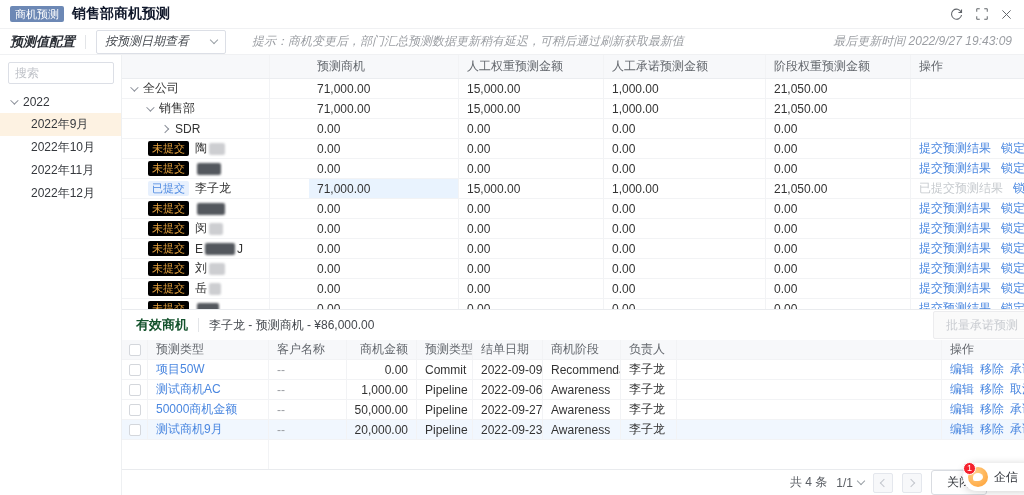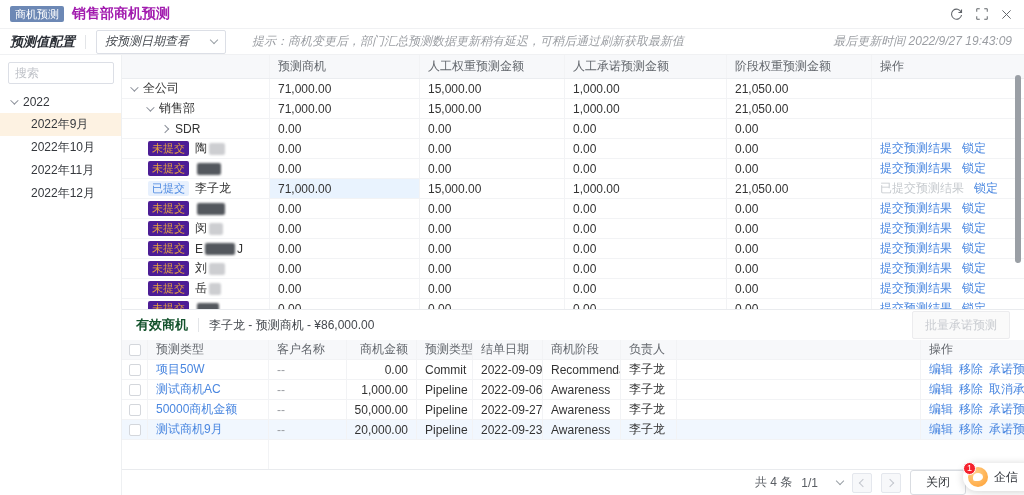--- a/index.html
+++ b/index.html
@@ -4,21 +4,21 @@
 <style>
   * { box-sizing: border-box; }
   html,body { margin:0; padding:0; }
   body {
     width:1024px; height:495px; overflow:hidden; background:#fff;
     font-family:"Liberation Sans","DejaVu Sans",sans-serif; font-size:12px; color:#333;
   }
   
   .topbar { height:28px; display:flex; align-items:center; padding:0 12px 0 10px; }
   .tag { background:#6c88b5; color:#fff; font-size:11px; line-height:16px; padding:0 5px; border-radius:2px; margin-right:8px; }
-  .page-title { font-size:14px; font-weight:bold; color:#a21caf; margin:0; }
+  .page-title { font-size:14px; font-weight:bold; color:#0f172a; margin:0; }
   .win-icons { margin-left:auto; display:flex; gap:13px; align-items:center; color:#5f6368; }
   .win-icons svg { display:block; cursor:pointer; }
   
   .configbar { height:27px; border-top:1px solid #f0f1f3; border-bottom:1px solid #f0f1f3;
                display:flex; align-items:center; padding:0 12px 0 10px;font-style:italic; }
   .cfg-label { font-weight:bold; font-size:13px; color:#2b2f36; }
   .vdiv { width:1px; height:14px; background:#e3e5e8; margin:0 10px; }
   .selectbox { width:130px; height:24px; border:1px solid #dcdfe6; border-radius:2px; background:#fff;
                display:flex; align-items:center; justify-content:space-between; padding:0 8px; color:#45494f; cursor:pointer; }
   .chev { width:6px; height:6px; border-right:1px solid #9aa0a6; border-bottom:1px solid #9aa0a6;
@@ -38,28 +38,28 @@
   .caret.down { transform:rotate(45deg) translate(0,-2px); }
   .caret.right { transform:rotate(-45deg); }
   
   .content { flex:1; position:relative; display:flex; flex-direction:column; }
   .ftable { height:256px; overflow:hidden; position:relative; }
   .frow { display:flex; height:20px; border-bottom:1px solid #f2f3f5; align-items:stretch; background:#fff; }
   .frow.fhead { height:24px; background:#f7f8fa; border-bottom:1px solid #ebedf0; color:#63676d; }
   .fc { padding:0 8px; display:flex; align-items:center; border-right:1px solid #f2f3f5;
         overflow:hidden; white-space:nowrap; }
   .fc-name { width:148px; min-width:148px; }
-  .fc-v0 { width:150px; min-width:150px; }
+  .fc-v0 { width:150px; min-width:150px;margin-left:39px; }
   .fc-v1 { width:145px; min-width:145px; }
   .fc-v2 { width:162px; min-width:162px; }
   .fc-v3 { width:145px; min-width:145px; }
   .fc-op { flex:1; border-right:none; gap:10px; }
   .fc.hl { background:#e9f3fe; }
   .badge { font-size:11px; line-height:15px; padding:0 4px; border-radius:2px; margin-right:6px; flex:none; }
-  .badge.pending { color:#e7a23c; background:#4c1d95; }
+  .badge.pending { color:#e7a23c; background:#000000; }
   .badge.submitted { color:#4a87e0; background:#e7f0fd; }
   .link { color:#4a87e0; cursor:pointer; }
   .link.disabled { color:#c6cace; cursor:default; }
   .redact { display:inline-block; height:12px; border-radius:2px; background:#cdced1; filter:blur(1px); margin:0 2px; }
   .redact.dark { background:#54585e; }
   .vscroll { position:absolute; right:3px; top:20px; width:6px; height:188px; background:#9a9fa5; border-radius:3px; }
   
   .opps { border-top:1px solid #e9ebee; }
   .opps-head { height:30px; display:flex; align-items:center; padding:0 14px; }
   .opps-title { font-weight:bold; font-size:13px; color:#14532d; }
@@ -79,21 +79,21 @@
   .oc-stage { width:78px; min-width:78px; }
   .oc-owner { width:56px; min-width:56px; }
   .oc-fill { flex:1; border-right:none; }
   .oc-act { width:104px; min-width:104px; gap:6px; border-right:none; border-left:1px solid #f2f3f5; }
   .ohead .oc-cust { color:#63676d; }
   .checkbox { width:12px; height:12px; border:1px solid #d4d7dc; border-radius:2px; background:#fff; display:inline-block; cursor:pointer; }
   .empty-strip { height:30px; border-bottom:1px solid #e9ebee; display:flex; }
   .empty-strip .left { width:147px; border-right:1px solid #f2f3f5; }
   
   .pfooter { flex:1; display:flex; align-items:center; justify-content:flex-end; gap:9px; padding-right:58px; color:#5a5e64; }
-  .pagesel { display:flex; align-items:center; gap:19px; cursor:pointer; }
+  .pagesel { display:flex; align-items:center; gap:5px; cursor:pointer; }
   .pbtn { width:20px; height:20px; border:1px solid #e4e7ed; background:#f7f8fa; border-radius:2px;
           display:flex; align-items:center; justify-content:center; }
   .pbtn .chev { border-color:#c3c7cd; margin-top:0; }
   .chev.left  { transform:rotate(135deg); margin-left:2px; }
   .chev.rightp{ transform:rotate(-45deg); margin-right:2px; }
   .close-btn { height:25px; padding:0 15px; border:1px solid #d9dce1; border-radius:3px; background:#fff;
                color:#35383d; display:flex; align-items:center; cursor:pointer; }
   
   .qixin { position:fixed; right:-14px; bottom:4px; background:#fff; border-radius:15px;
            box-shadow:0 1px 8px rgba(0,0,0,.18); display:flex; align-items:center; gap:6px;

